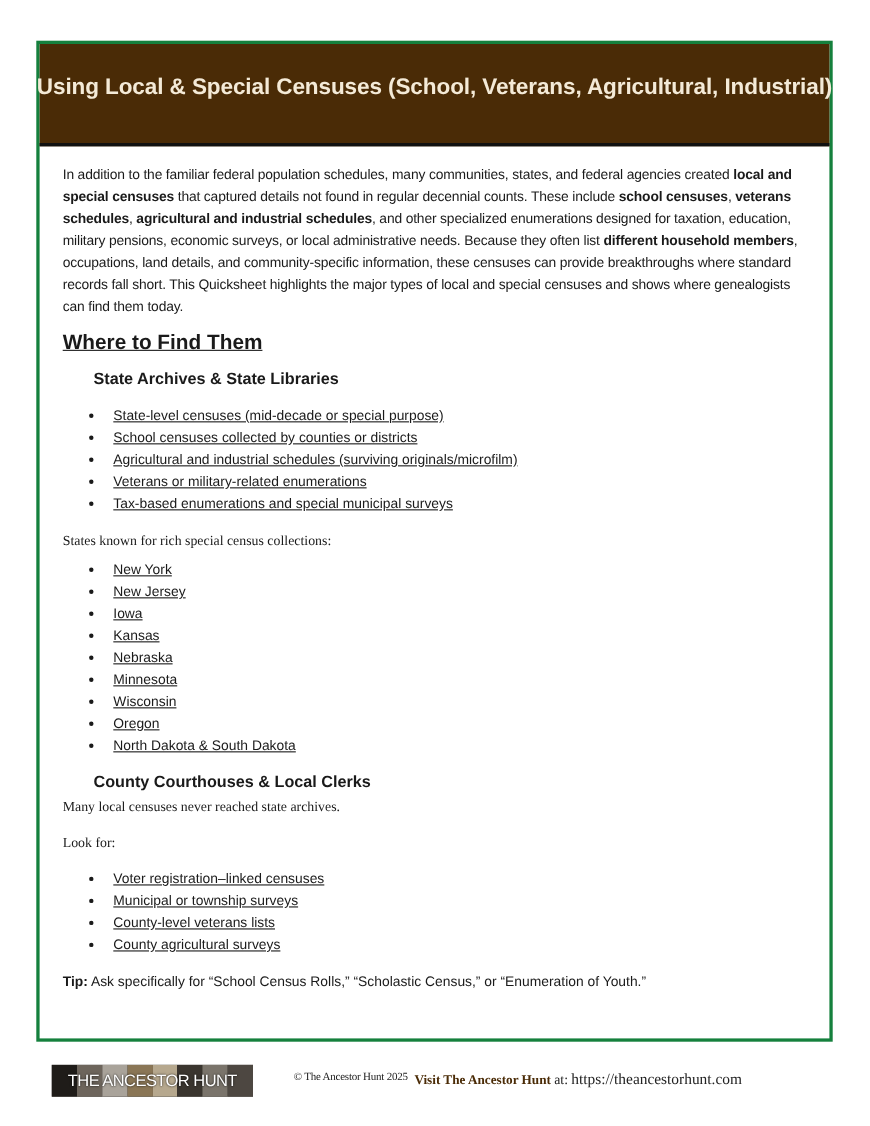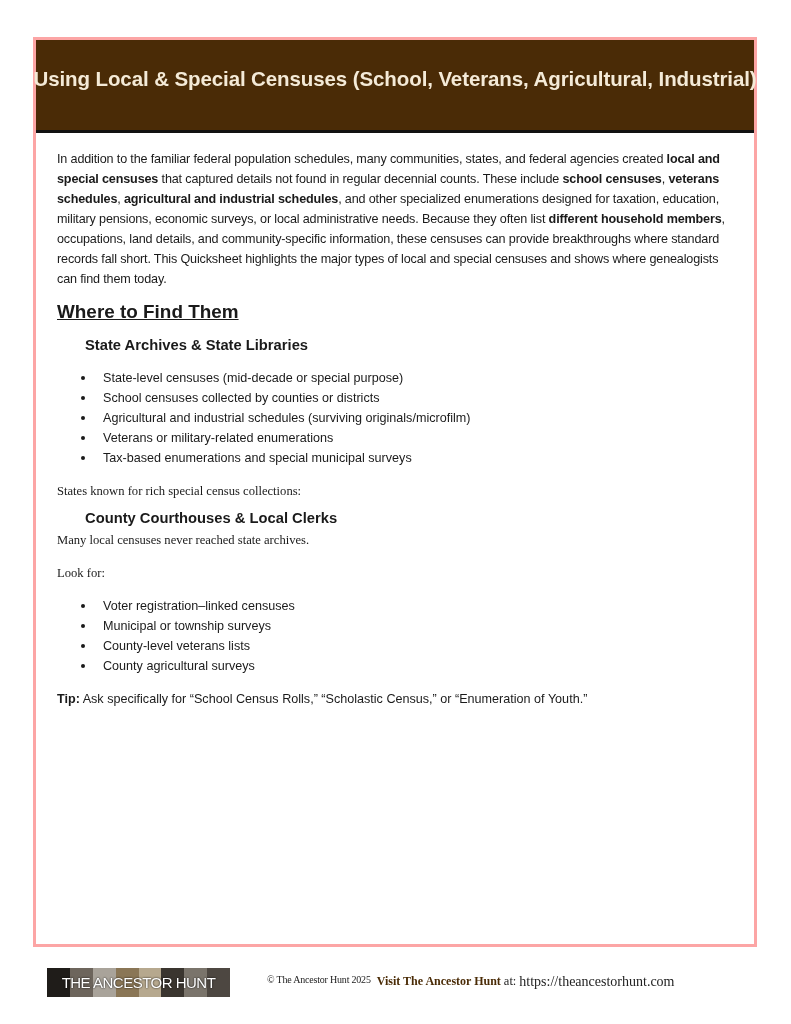--- a/index.html
+++ b/index.html
@@ -13,21 +13,21 @@
       position: relative;
       font-family: "Liberation Sans", "DejaVu Sans", sans-serif;
       color: #1a1a1a;
     }
     .sheet {
       position: absolute;
       left: 33px;
       top: 37px;
       width: 724px;
       height: 910px;
-      border: 3px solid #fca5a5;
+      border: 3px solid #15803d;
       background: #ffffff;
     }
     .header {
       height: 93px;
       background: #4a2b06;
       border-bottom: 3px solid #111111;
       display: flex;
       align-items: center;
       justify-content: center;
       padding-bottom: 12px;
@@ -59,20 +59,21 @@
       margin-left: 28px;
     }
     .subheading.tight { margin-bottom: 2px; }
     ul.bullets {
       list-style: none;
       margin: 0 0 13px 0;
     }
     ul.bullets li {
       position: relative;
       padding-left: 46px;
+      text-decoration: underline;
     }
     ul.bullets li::before {
       content: "";
       position: absolute;
       left: 24px;
       top: 8px;
       width: 4px;
       height: 4px;
       background: #1a1a1a;
       border-radius: 50%;
@@ -163,20 +164,31 @@
     <ul class="bullets">
       <li>State-level censuses (mid-decade or special purpose)</li>
       <li>School censuses collected by counties or districts</li>
       <li>Agricultural and industrial schedules (surviving originals/microfilm)</li>
       <li>Veterans or military-related enumerations</li>
       <li>Tax-based enumerations and special municipal surveys</li>
     </ul>
 
     <p class="para tight">States known for rich special census collections:</p>
 
+    <ul class="bullets">
+      <li>New York</li>
+      <li>New Jersey</li>
+      <li>Iowa</li>
+      <li>Kansas</li>
+      <li>Nebraska</li>
+      <li>Minnesota</li>
+      <li>Wisconsin</li>
+      <li>Oregon</li>
+      <li>North Dakota &amp; South Dakota</li>
+    </ul>
 
     <h3 class="subheading tight">County Courthouses &amp; Local Clerks</h3>
 
     <p class="para">Many local censuses never reached state archives.</p>
 
     <p class="para">Look for:</p>
 
     <ul class="bullets">
       <li>Voter registration–linked censuses</li>
       <li>Municipal or township surveys</li>

